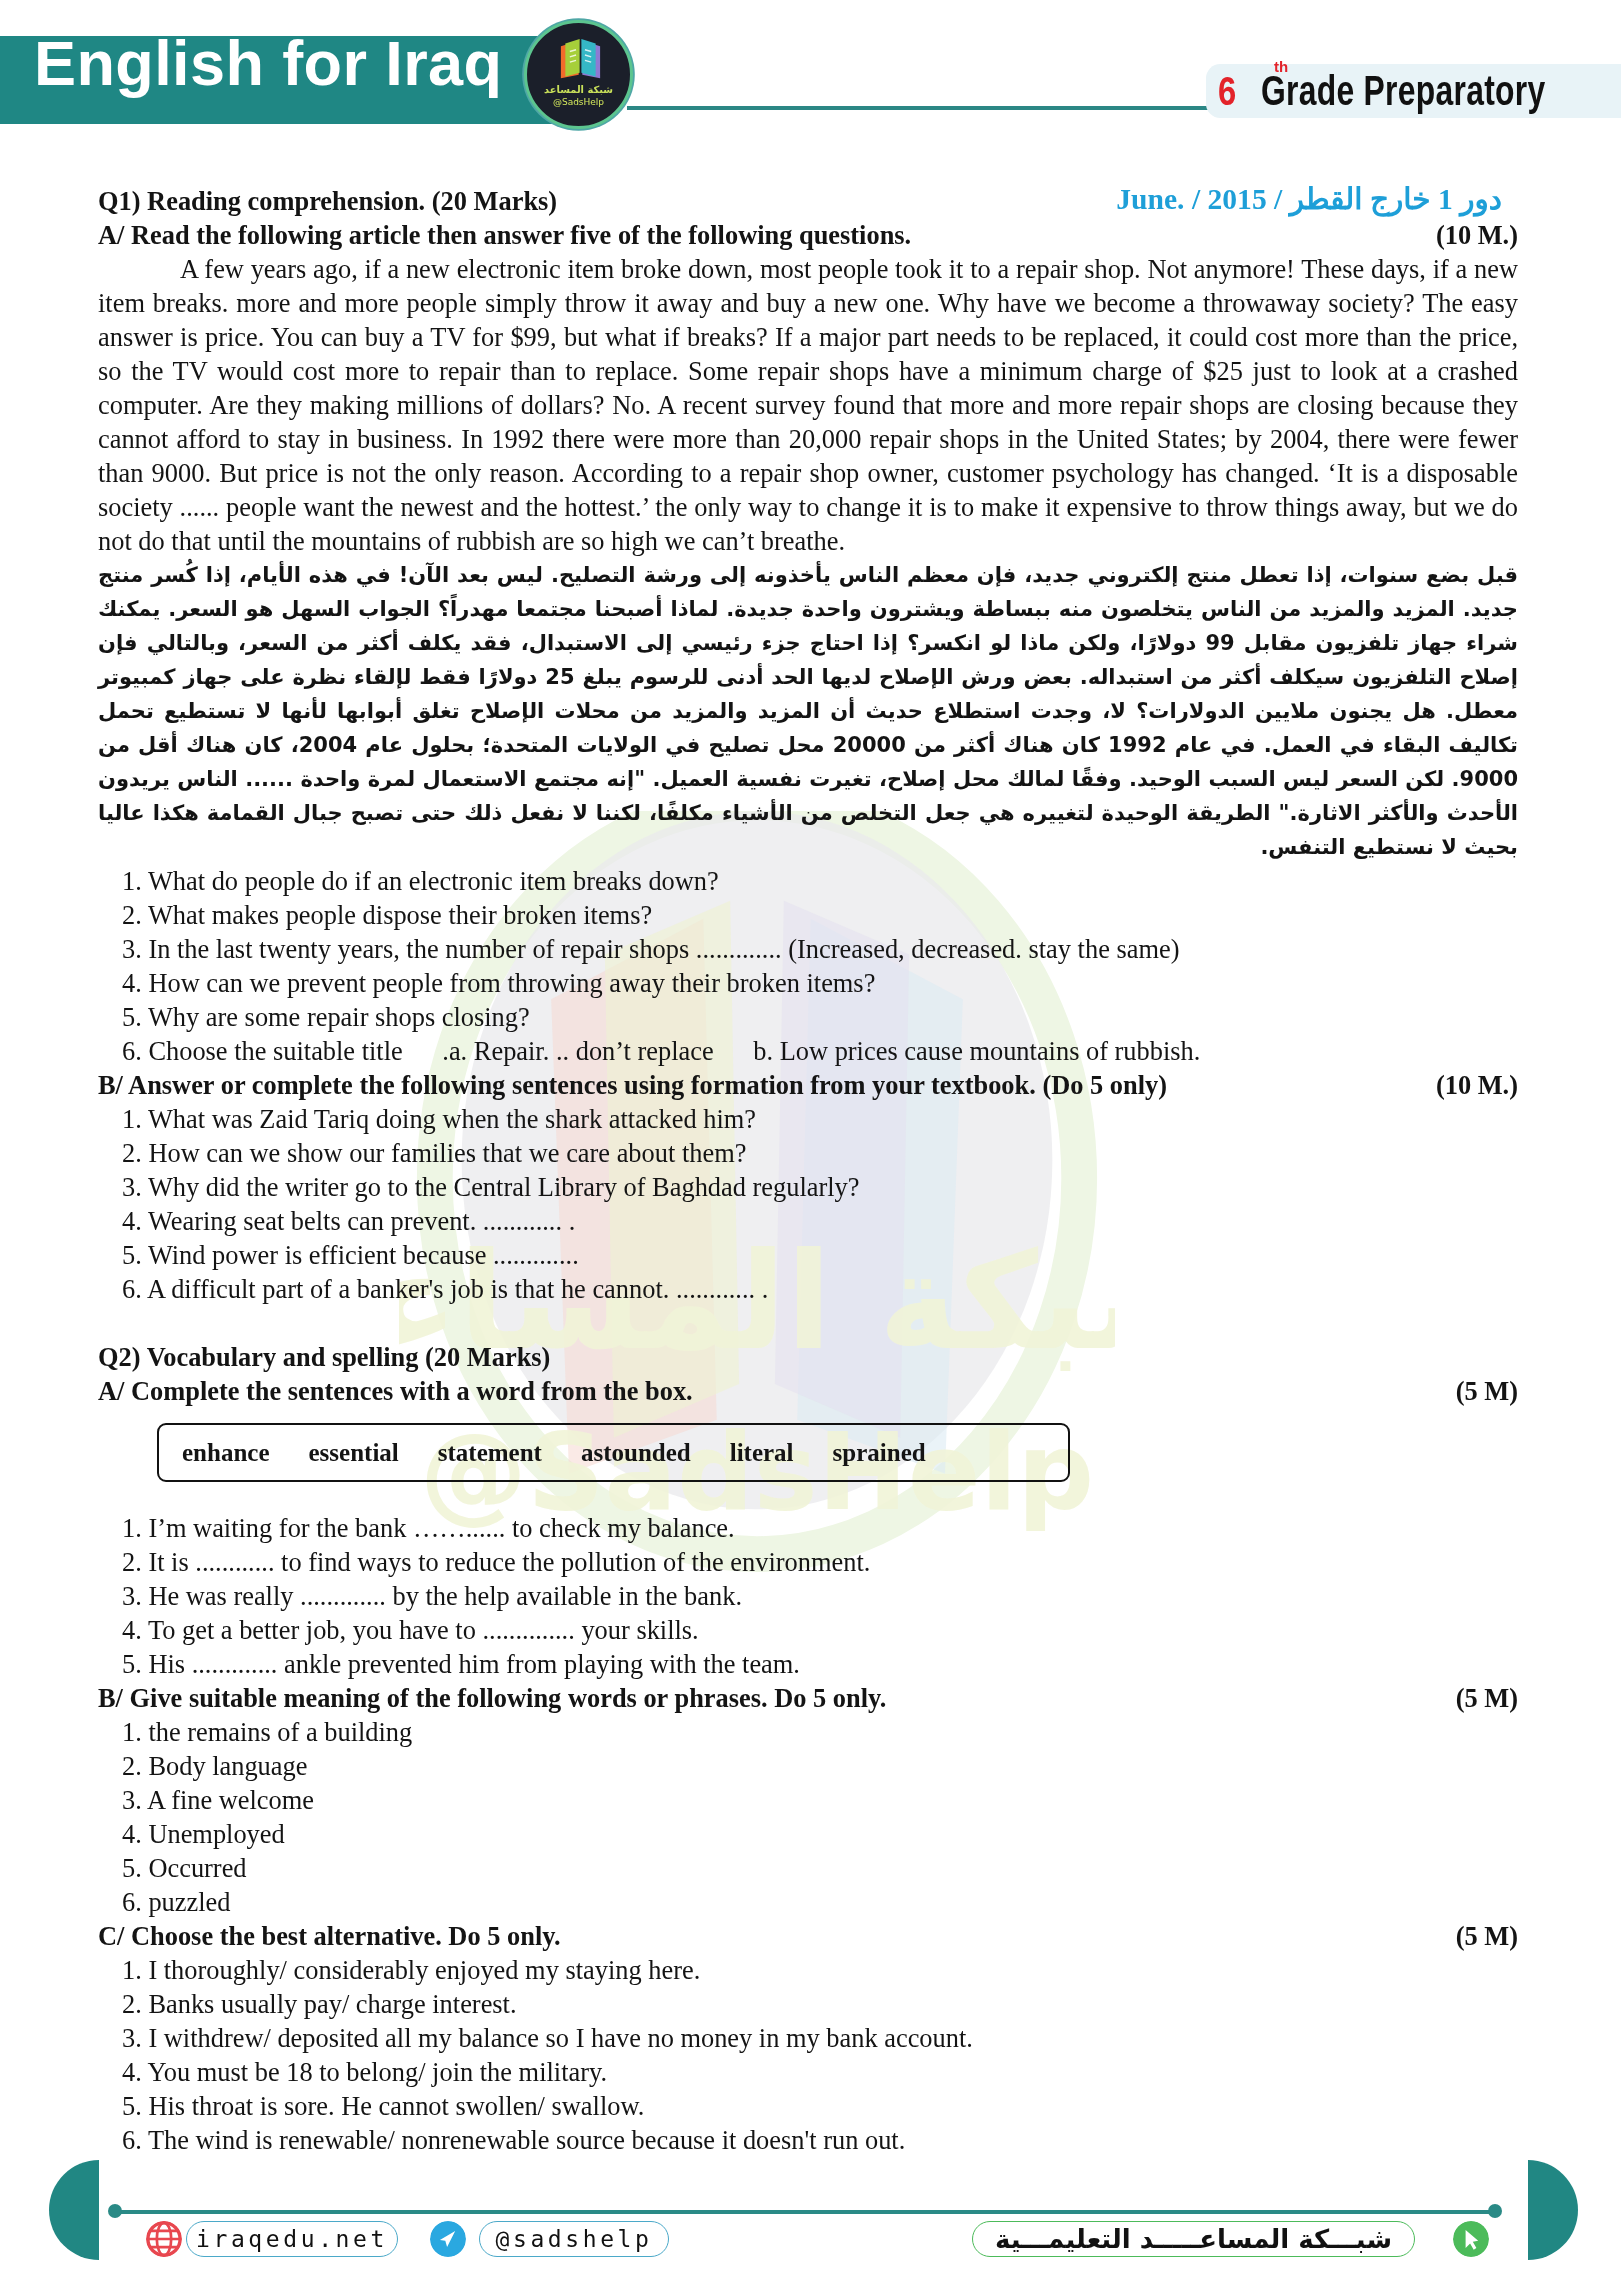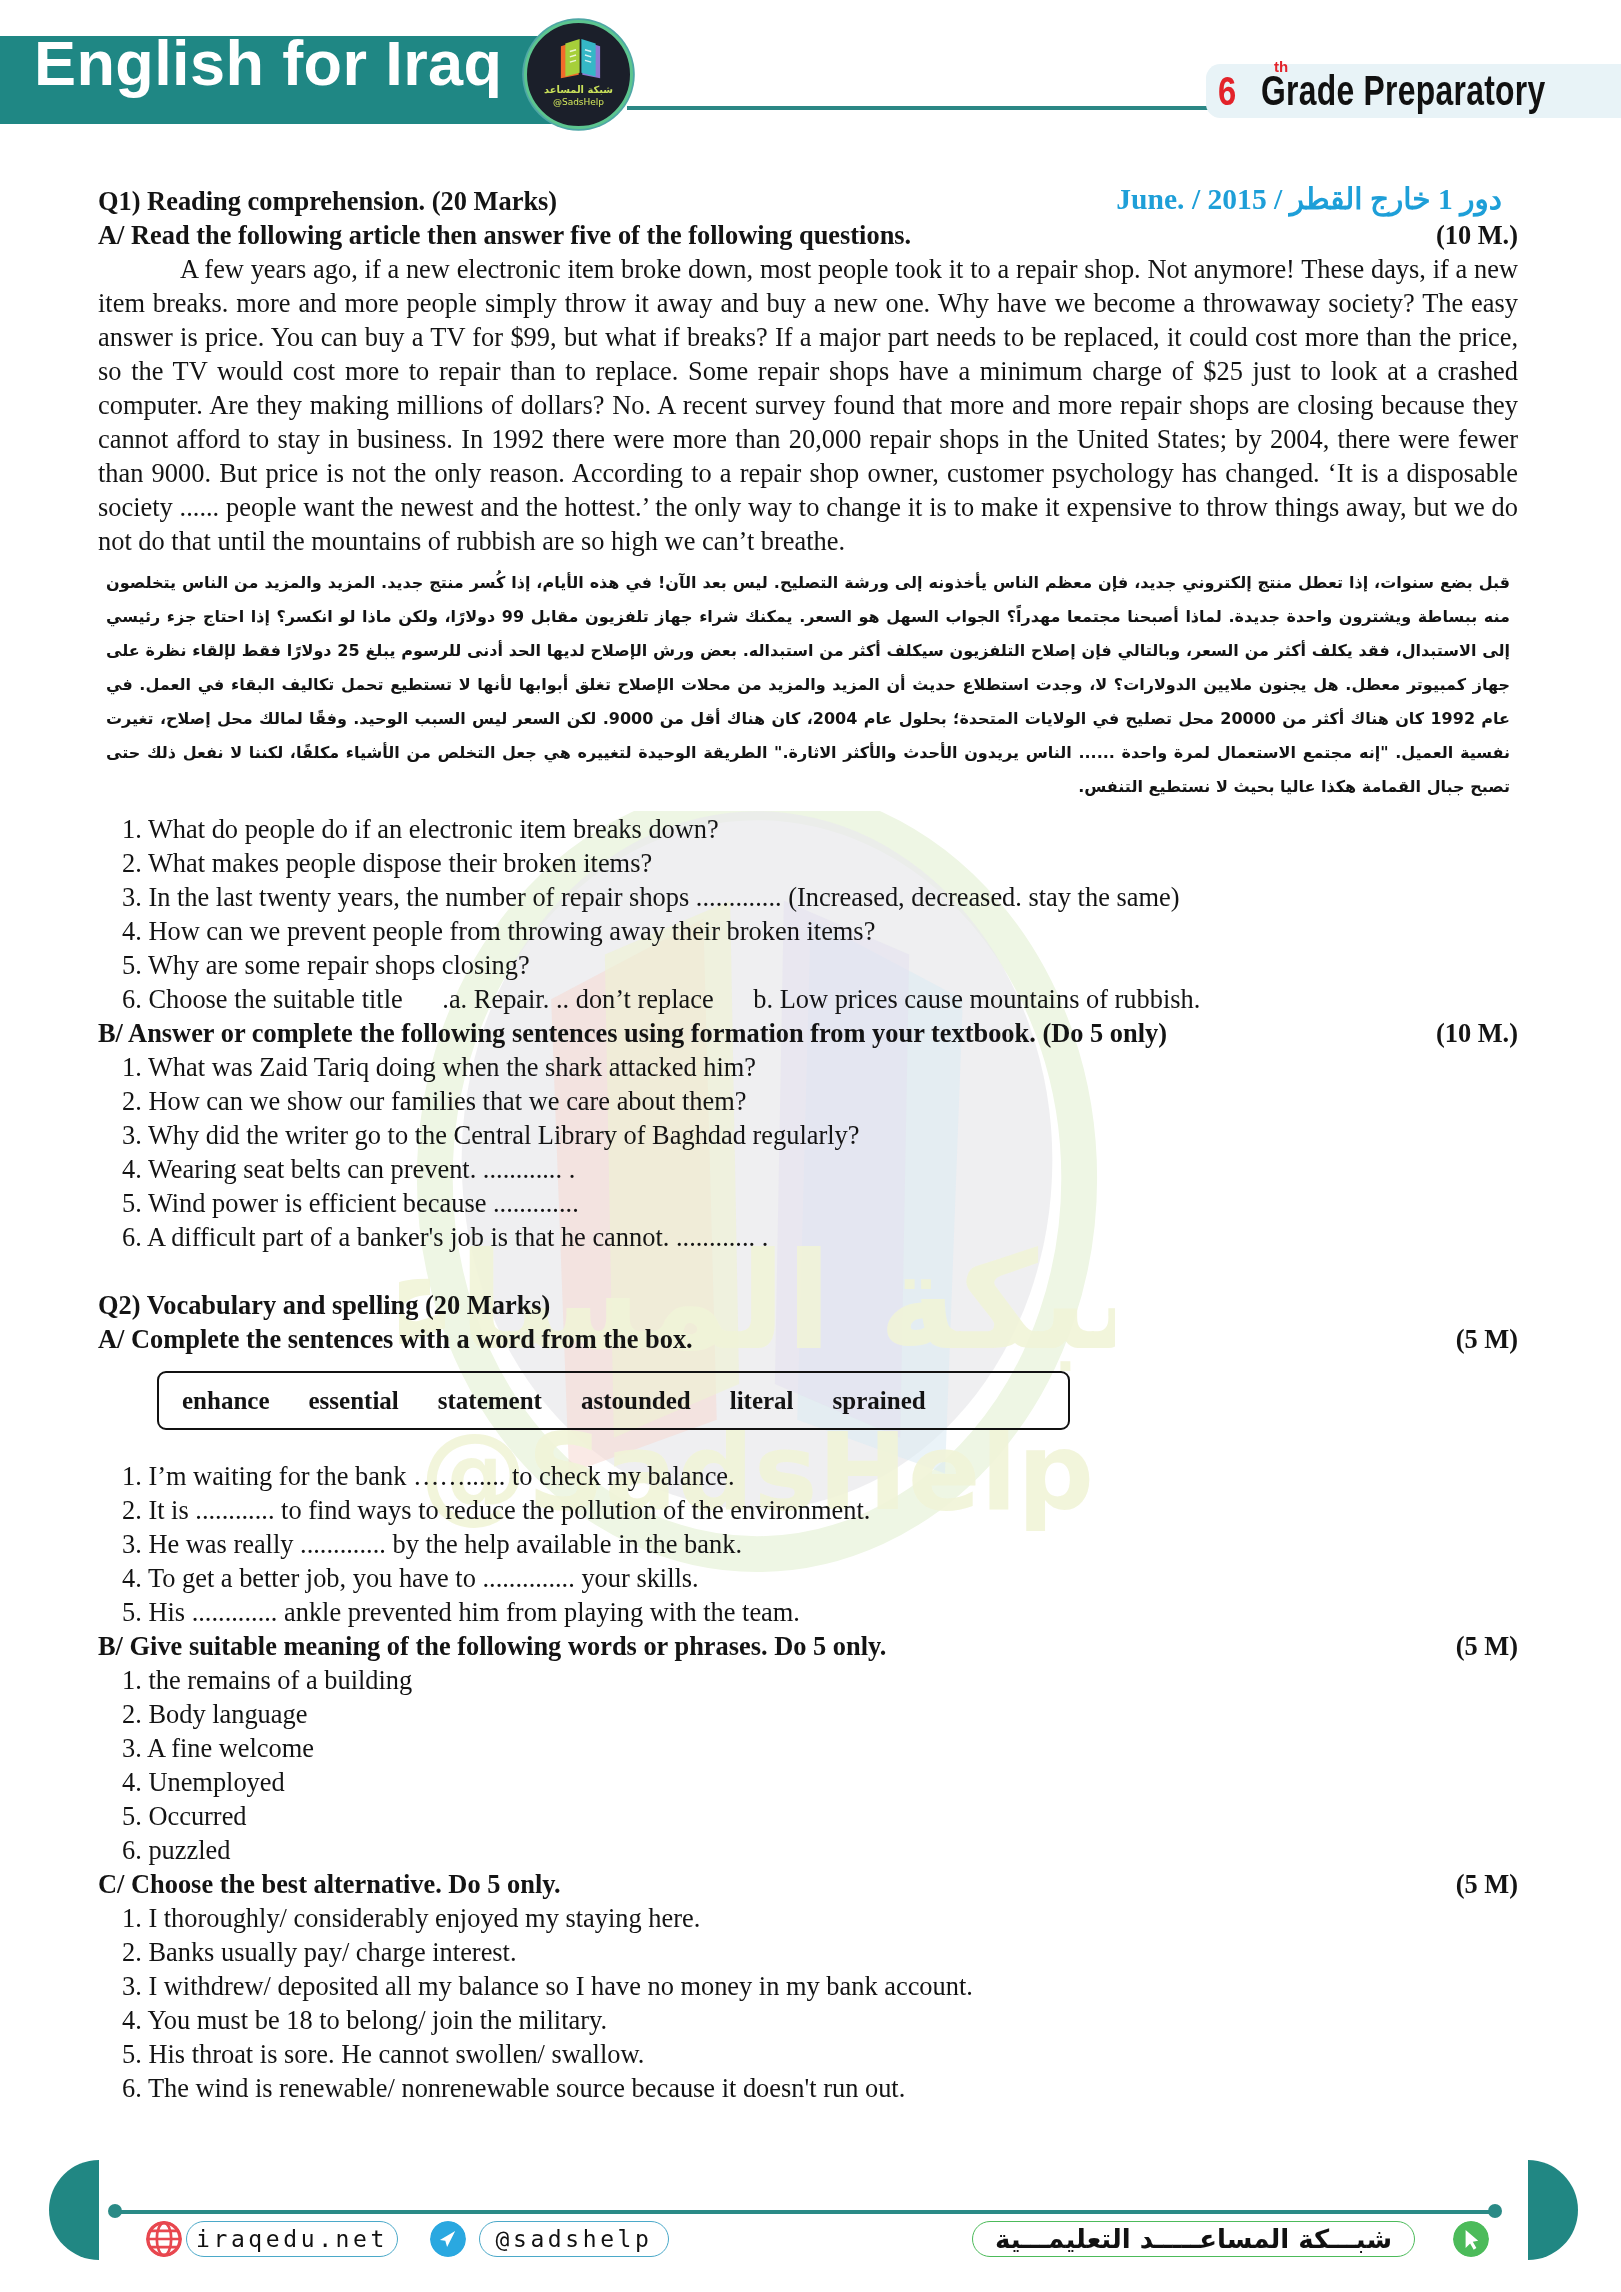--- a/index.html
+++ b/index.html
@@ -34,21 +34,21 @@
   .wm { position: absolute; left: 399px; top: 811px; width: 716px; height: 806px; pointer-events: none; }
 
   
   .content { position: absolute; left: 98px; top: 184px; width: 1420px; font-size: 26.4px; line-height: 34px; }
   .row { display: flex; justify-content: space-between; align-items: baseline; }
   .b { font-weight: bold; }
   .exam-tag { color: #1e9fd8; font-weight: bold; font-size: 29.6px; direction: rtl; unicode-bidi: plaintext;
               position: absolute; right: 16px; top: -1.8px; }
   .para { text-align: justify; text-indent: 82px; margin: 0; }
   .ar { direction: rtl; text-align: justify; font-family: "DejaVu Sans", sans-serif; font-weight: bold;
-        font-size: 16px; line-height: 34px; margin: 8px; text-align-last: right; letter-spacing: -0.4px; }
+        font-size: 21px; line-height: 34px; margin: 0; text-align-last: right; letter-spacing: -0.4px; }
   ol.q { list-style: none; margin: 0; padding: 0 0 0 24px; }
   ol.q li { margin: 0; white-space: nowrap; }
   .gap { height: 34px; }
   .wordbox { margin: 15px 0 29px 59px; width: 913px; height: 59px; border: 2.7px solid #111;
              border-radius: 9px; box-sizing: border-box; display: flex; align-items: center;
              padding-left: 23px; font-weight: bold; font-size: 25px; }
   .wordbox span { margin-right: 39px; }
 
   
   .ft-half-l { position: absolute; left: 49px; top: 2160px; width: 50px; height: 100px;

